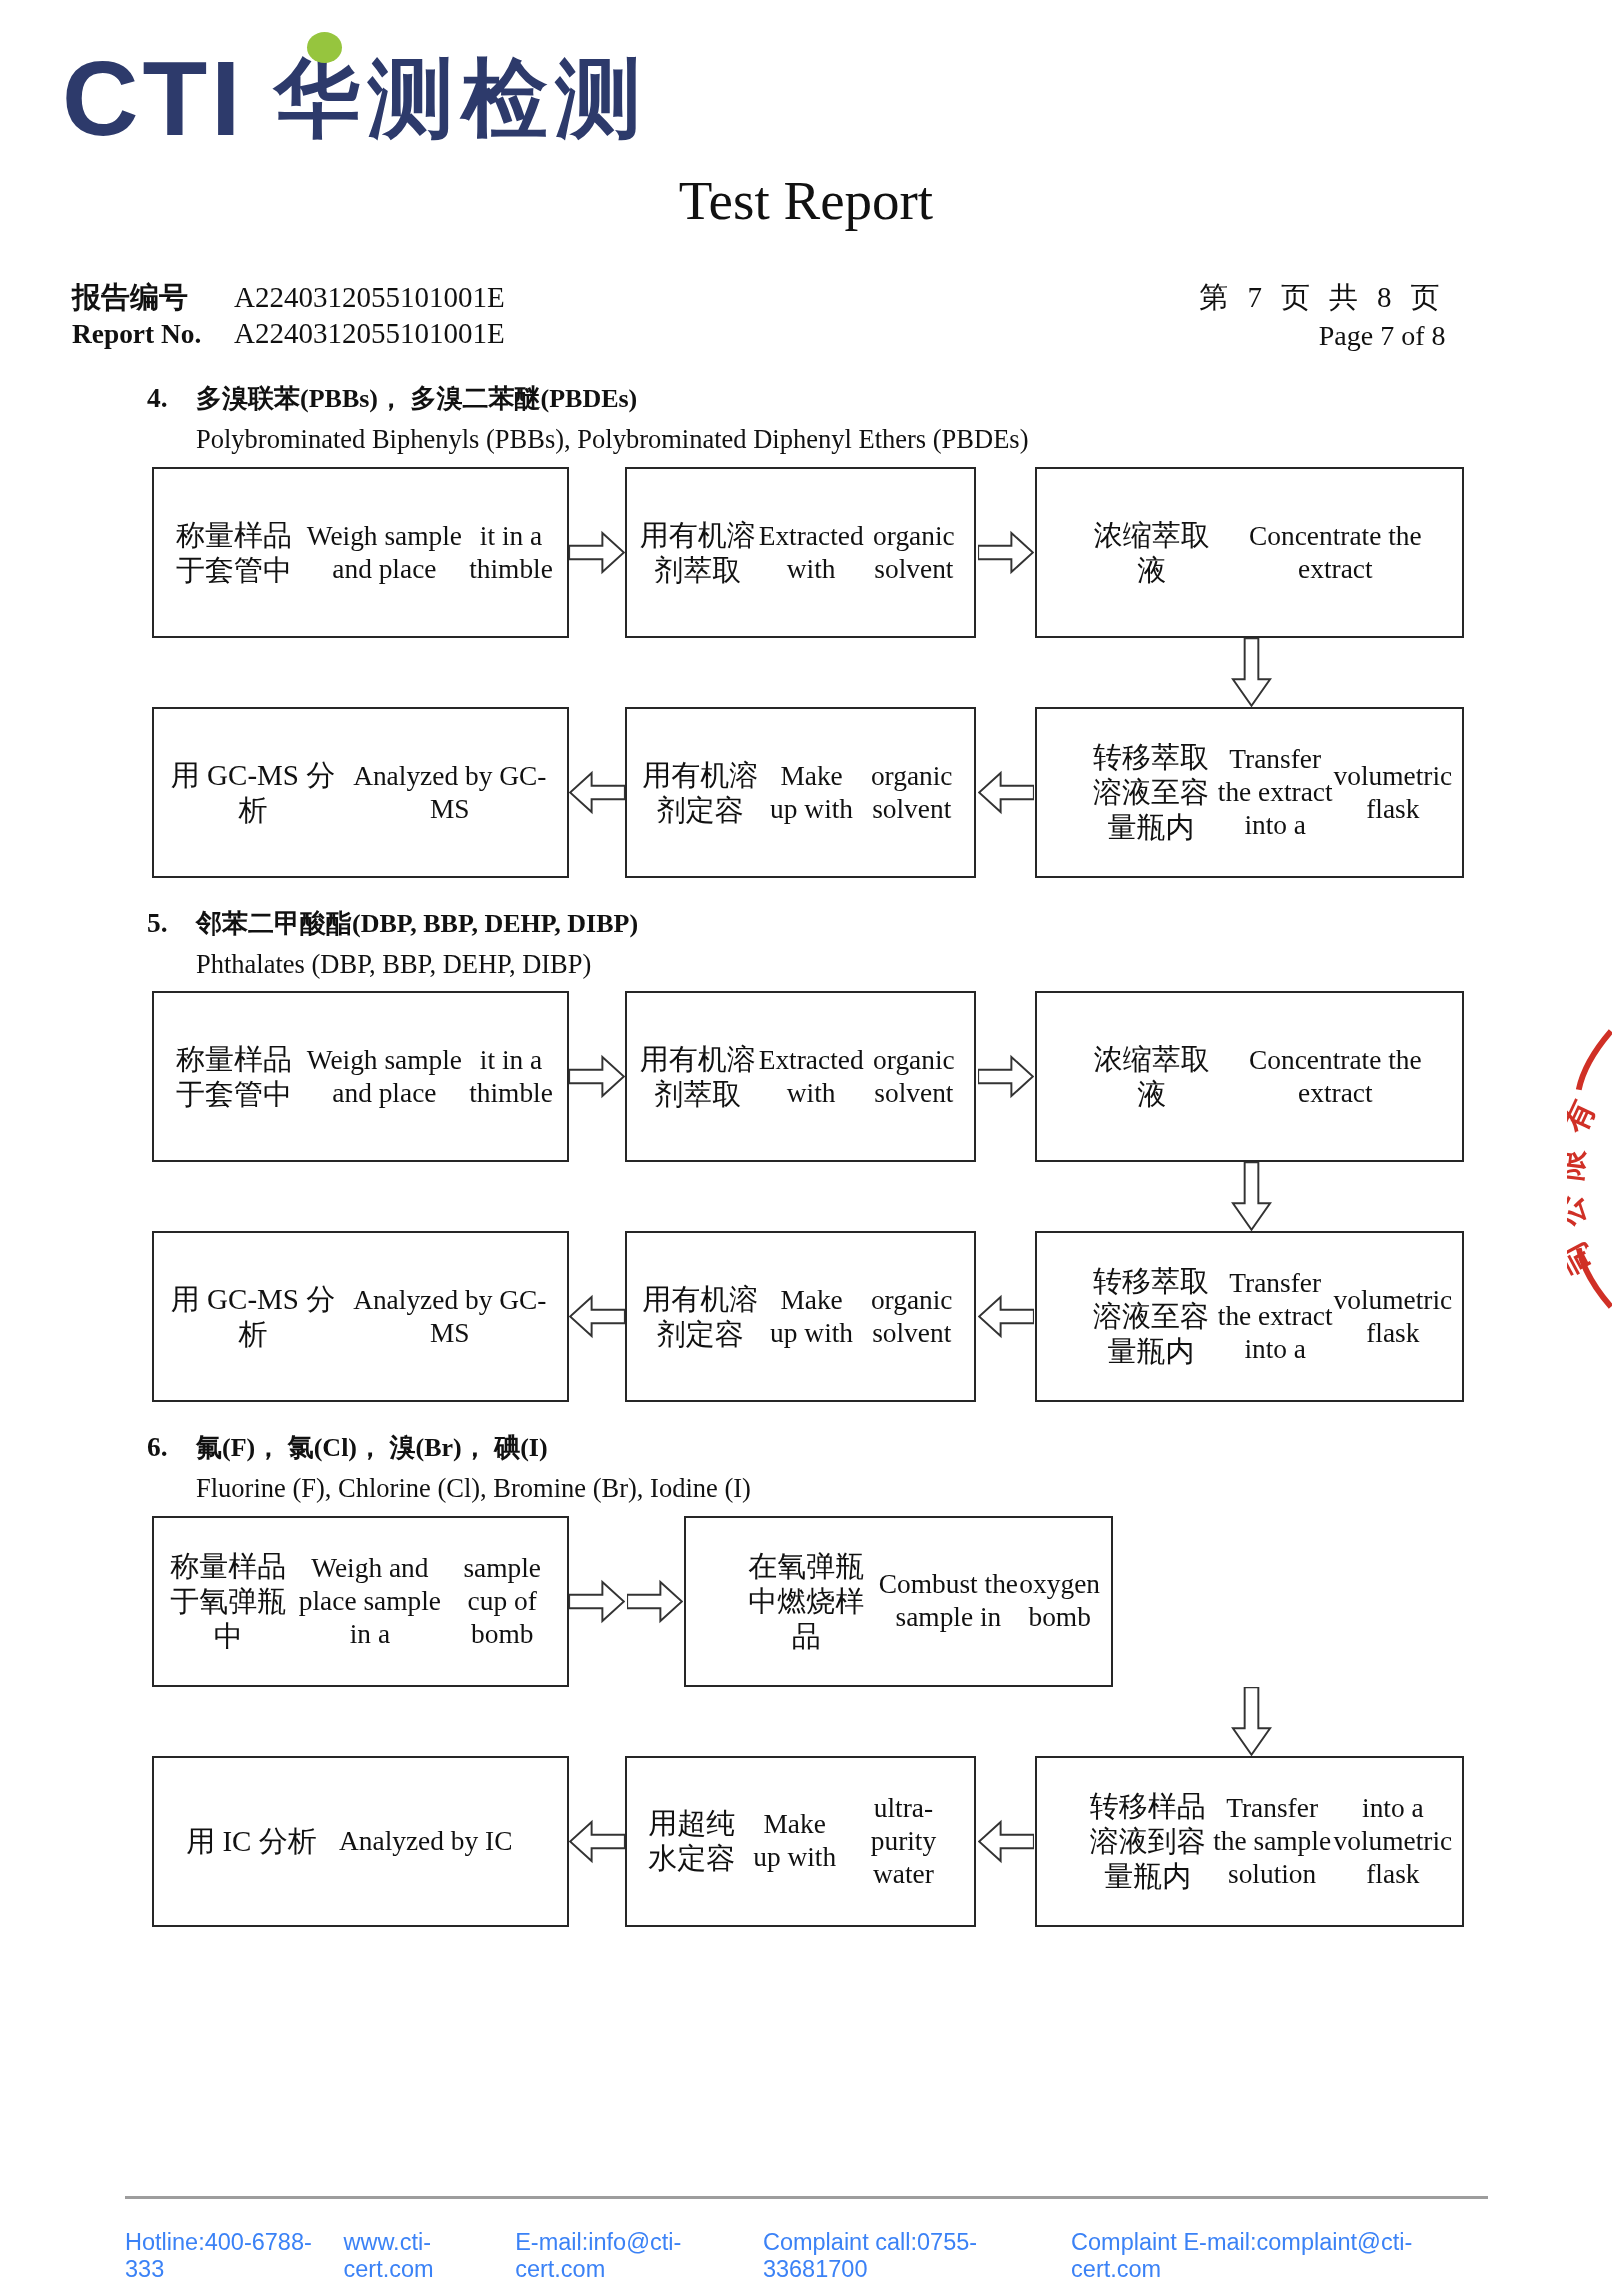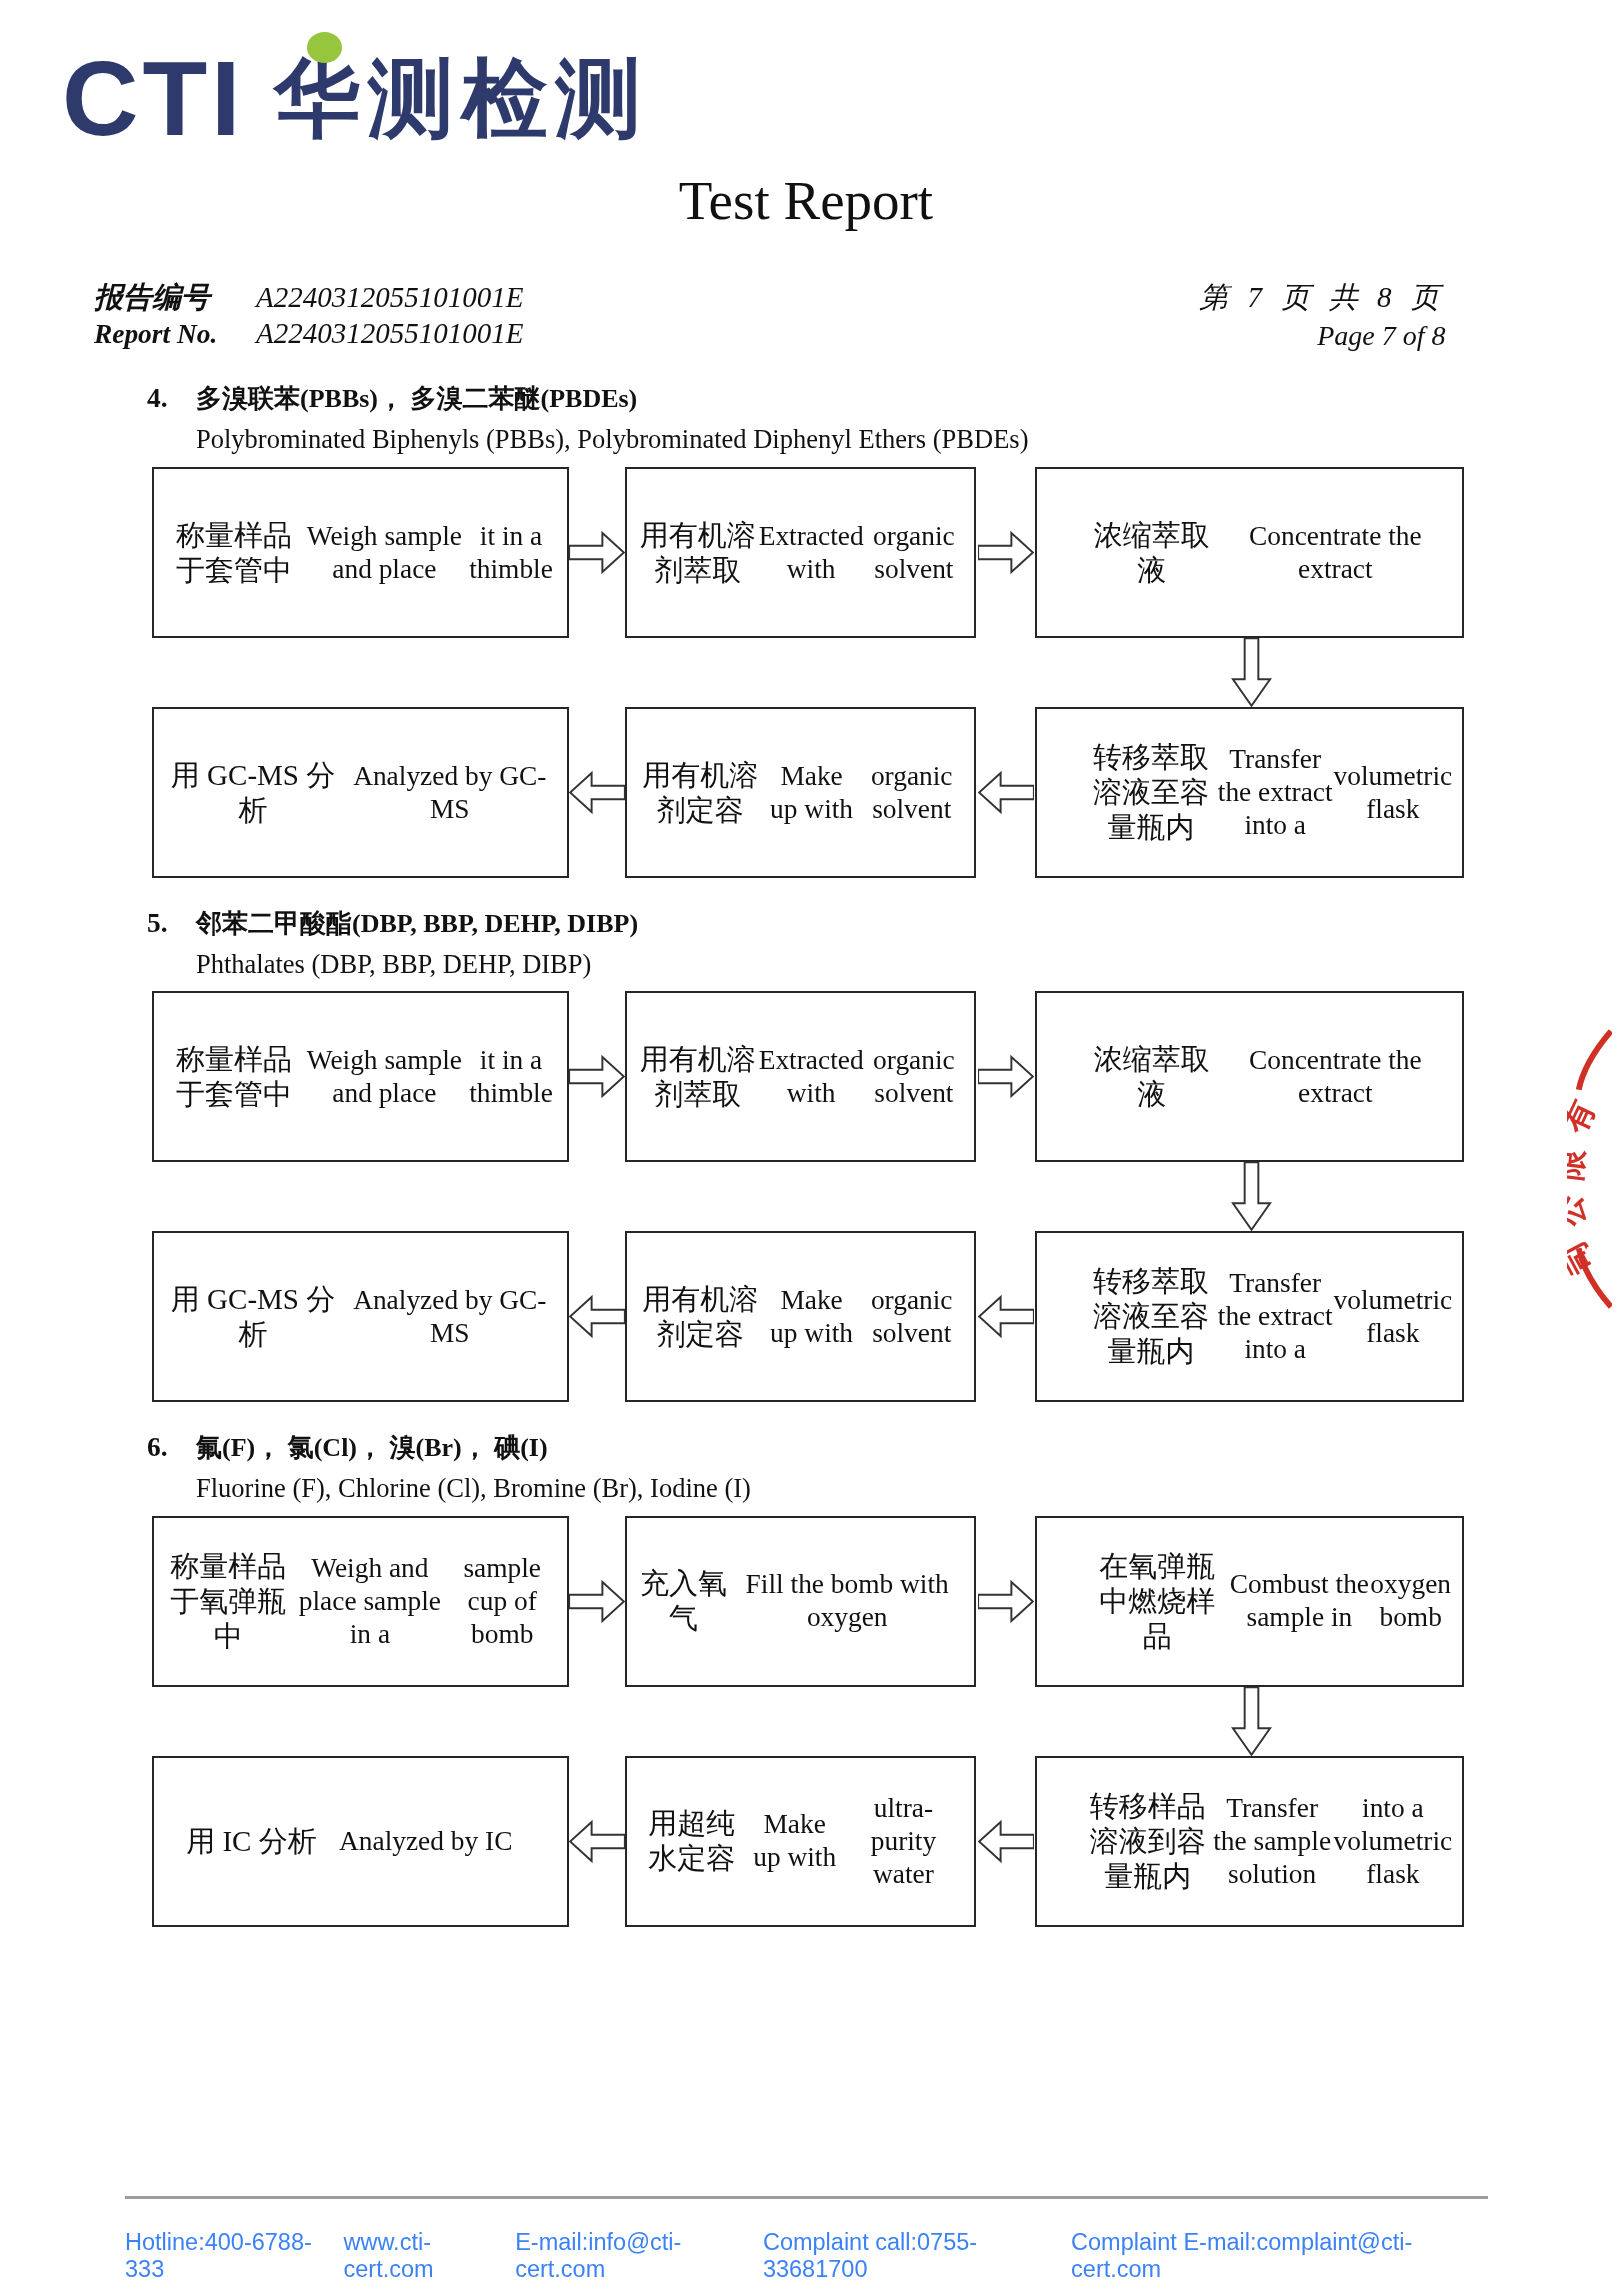--- a/index.html
+++ b/index.html
@@ -24,21 +24,21 @@
     vertical-align:top;
   }
   .title-cn {
     margin-top:41px; text-align:center; font-size:63px; font-weight:bold;
     letter-spacing:15.7px; line-height:73px;
   }
   .title-en {
     margin-top:5.9px; text-align:center; font-size:55px; font-weight:normal; line-height:65px;
   }
   
-  .report-row { position:relative; margin:45px 142px 0 94px; height:76px;font-style:italic; }
+  .report-row { position:relative; margin:45px 142px 0 72px; height:76px; }
   .rn-left { position:absolute; left:0; top:0; }
   .rn-line { display:flex; align-items:baseline; height:39px; }
   .rn-label-cn { font-weight:bold; font-size:29px; width:162px; }
   .rn-label-en { font-weight:bold; font-size:27.4px; width:162px; }
   .rn-value { font-size:29px; }
   .rn-right { position:absolute; right:24.5px; top:0; text-align:right; }
   .pg-cn { font-size:29px; letter-spacing:5.9px; line-height:39px; }
   .pg-en { font-size:28px; line-height:37px; }
   
   .section-heading { margin:23.5px 0 0 147px; }
@@ -254,25 +254,20 @@
     <div class="flow-box w1">
       <span class="box-cn">称量样品于氧弹瓶中</span>
       <span class="box-en">Weigh and place sample in a</span>
       <span class="box-en">sample cup of bomb</span>
     </div>
     <div class="arrow-cell aw1">
       <svg width="56" height="45" viewBox="0 0 57 46">
           <polygon class="hollow" points="0,16 34,16 34,3 56,23 34,43 34,30 0,30"></polygon>
         </svg>
     </div>
-    <div class="flow-box w2">
-      <span class="box-cn">充入氧气</span>
-      <span class="box-en">Fill the bomb with oxygen</span>
-      <span class="box-en"></span>
-    </div>
     <div class="arrow-cell aw2">
       <svg width="56" height="45" viewBox="0 0 57 46">
           <polygon class="hollow" points="0,16 34,16 34,3 56,23 34,43 34,30 0,30"></polygon>
         </svg>
     </div>
     <div class="flow-box w3">
       <span class="box-cn">在氧弹瓶中燃烧样品</span>
       <span class="box-en">Combust the sample in</span>
       <span class="box-en">oxygen bomb</span>
     </div>

